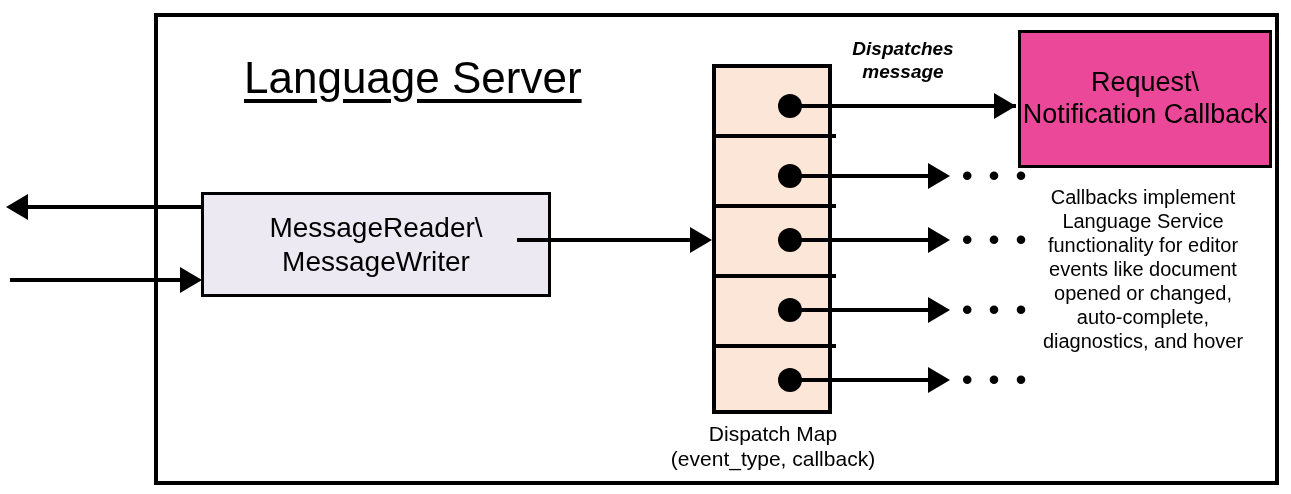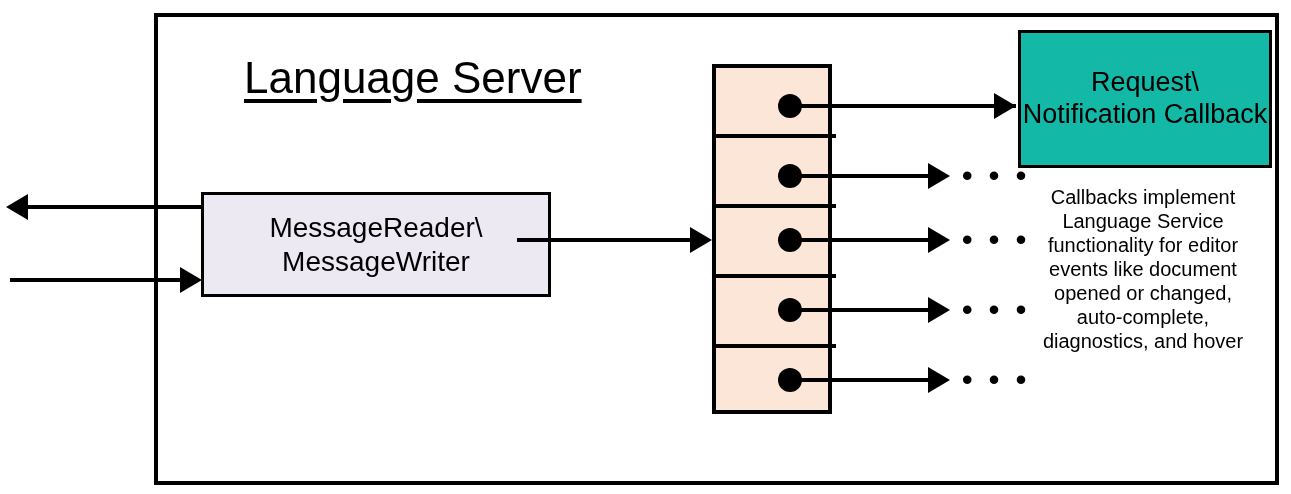--- a/index.html
+++ b/index.html
@@ -123,21 +123,21 @@
   }
   #dispatch-map-caption {
     left: 648px; top: 421px;
     width: 250px;
     font-size: 21px;
   }
 
   #callback-box {
     left: 1018px; top: 30px;
     width: 254px; height: 138px;
-    background: #14b8a6;
+    background: #ec4899;
     font-size: 27px;
   }
   #callback-desc {
     left: 1008px; top: 185px;
     width: 270px;
     font-size: 20px;
   }
 
   #dispatches-label {
     left: 838px; top: 38px;
@@ -180,23 +180,27 @@
     <div class="map-sep" style="top:206px;"></div>
     <div class="map-sep" style="top:276px;"></div>
   </div>
 
   <div class="dot" style="left:778px; top:94px;"></div>
   <div class="dot" style="left:778px; top:164px;"></div>
   <div class="dot" style="left:778px; top:228px;"></div>
   <div class="dot" style="left:778px; top:298px;"></div>
   <div class="dot" style="left:778px; top:368px;"></div>
 
+  <div class="txt" id="dispatch-map-caption">Dispatch Map
+(event_type, callback)</div>
 
   <div class="hline" style="left:798px; top:104px; width:218px;"></div>
   <div class="arrowhead-r" style="left:994px; top:93px;"></div>
+  <div class="txt ital" id="dispatches-label">Dispatches
+message</div>
 
   <div class="hline" style="left:798px; top:174px; width:140px;"></div>
   <div class="arrowhead-r" style="left:928px; top:163px;"></div>
   <div class="ellipsis" style="left:962px; top:161px;">• • •</div>
 
   <div class="hline" style="left:798px; top:238px; width:140px;"></div>
   <div class="arrowhead-r" style="left:928px; top:227px;"></div>
   <div class="ellipsis" style="left:962px; top:225px;">• • •</div>
 
   <div class="hline" style="left:798px; top:308px; width:140px;"></div>

